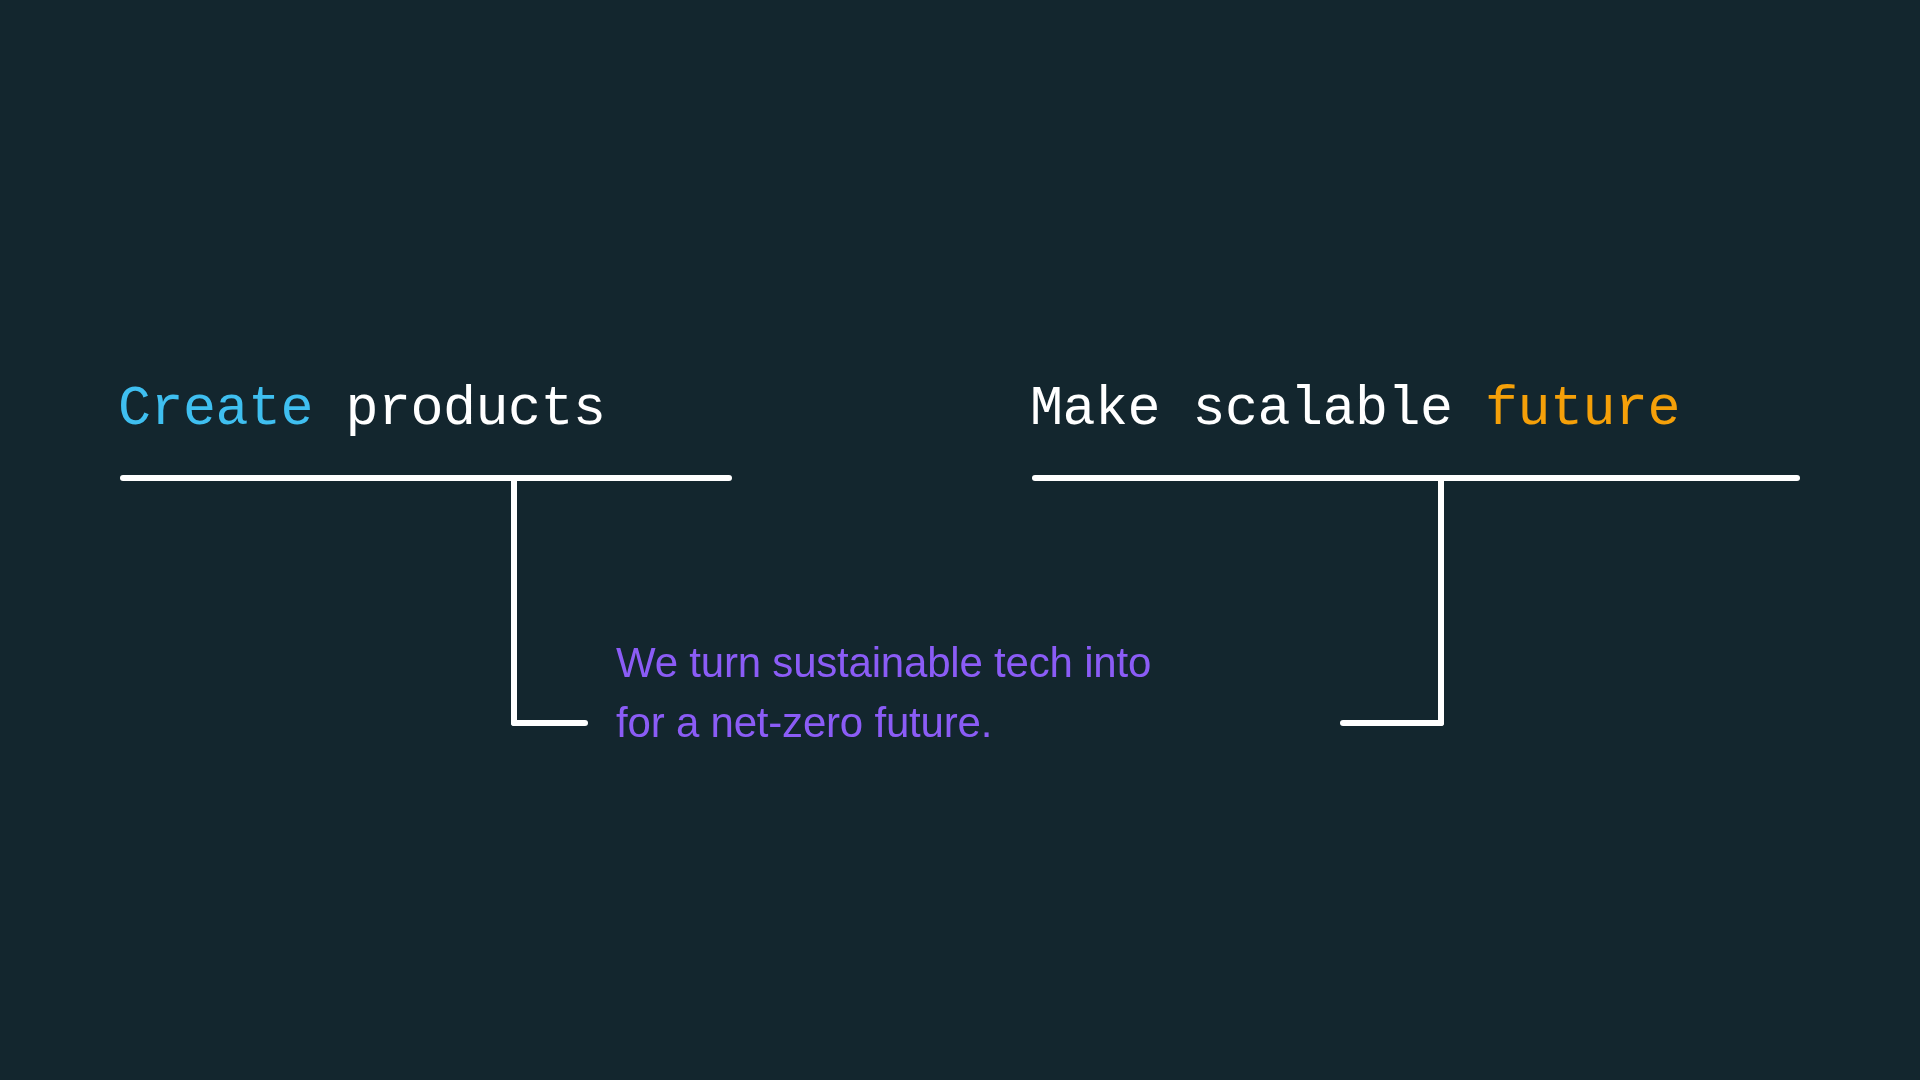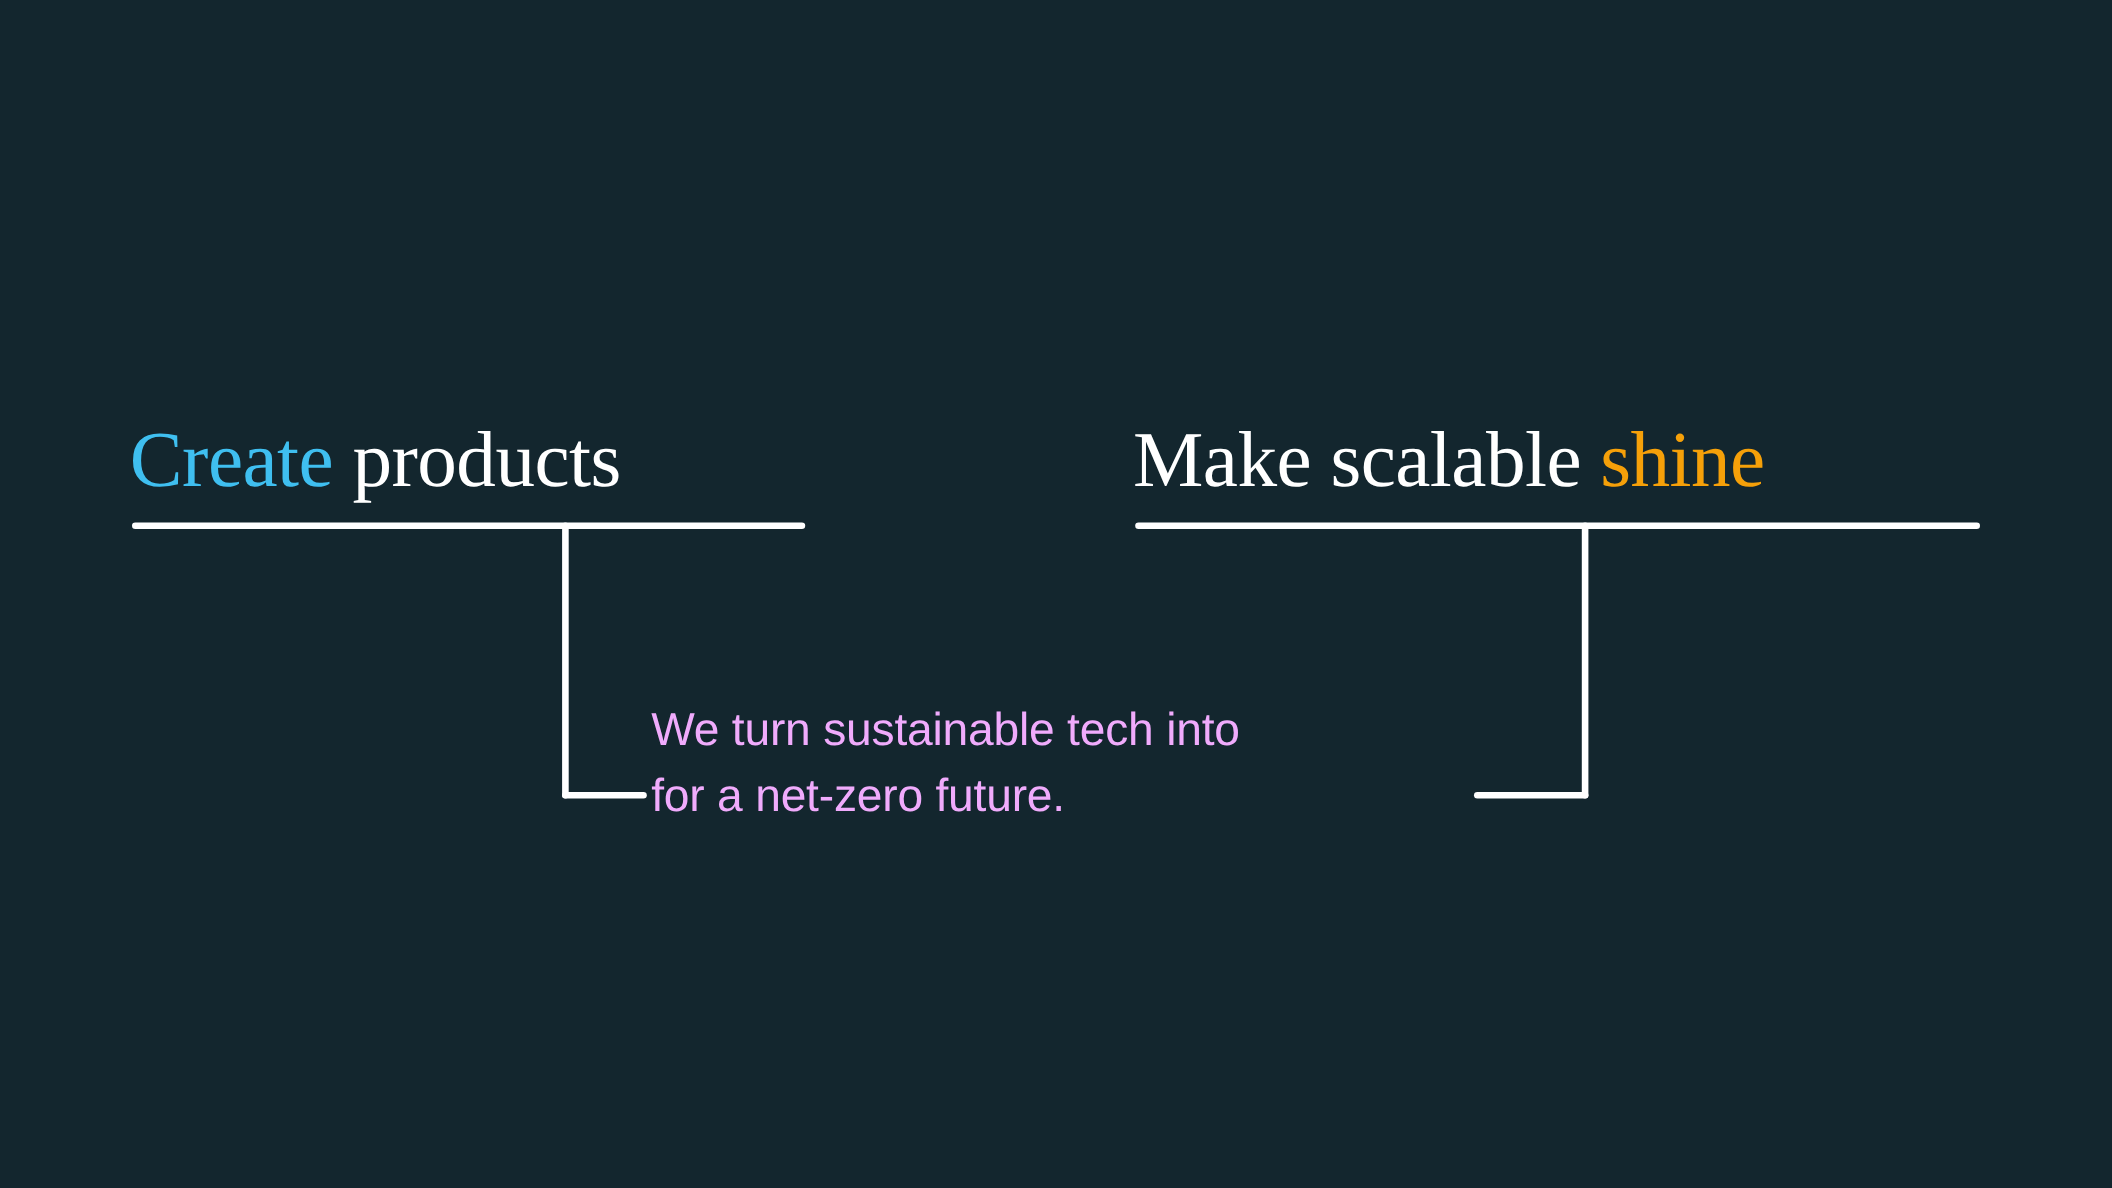--- a/index.html
+++ b/index.html
@@ -18,23 +18,23 @@
   .slide {
     position: relative;
     width: 1920px;
     height: 1080px;
     background: #13262E;
   }
 
   
   .heading {
     position: absolute;
-    font-family: Liberation Serif, serif;
+    font-family: Liberation Mono, monospace;
     font-weight: 300;
-    font-size: 72px;
+    font-size: 55px;
     line-height: 1;
     letter-spacing: -0.5px;
     white-space: nowrap;
     color: #FFFFFF;
   }
   .heading-left {
     left: 118px;
     top: 382px;
     text-align: left;
   }
@@ -62,44 +62,44 @@
   .rule-left-stub   { left: 511px;  top: 720px;  width: 77px; }
 
   
   .rule-right-top   { left: 1032px; top: 475px;  width: 768px; }
   .rule-right-vert  { left: 1438px; top: 475px;  height: 251px; }
   .rule-right-stub  { left: 1340px; top: 720px;  width: 104px; }
 
   
   .body-text {
     position: absolute;
-    left: 592px;
+    left: 616px;
     top: 633px;
     width: 780px;
     font-family: "Liberation Sans", sans-serif;
     font-weight: 300;
     font-size: 42px;
     line-height: 60px;
-    color: #f0abfc;
+    color: #8b5cf6;
     letter-spacing: -0.2px;
     white-space: nowrap;
   }
   .body-line { display: block; }
 </style>
 </head>
 <body>
 
 <div class="slide">
 
   <div class="heading heading-left">
     <span class="accent-blue">Create</span><span class="accent-white"> products</span>
   </div>
 
   <div class="heading heading-right">
-    <span class="accent-white">Make scalable </span><span class="accent-orange">shine</span>
+    <span class="accent-white">Make scalable </span><span class="accent-orange">future</span>
   </div>
 
   <div class="rule rule-h rule-left-top"></div>
   <div class="rule rule-v rule-left-vert"></div>
   <div class="rule rule-h rule-left-stub"></div>
 
   <div class="rule rule-h rule-right-top"></div>
   <div class="rule rule-v rule-right-vert"></div>
   <div class="rule rule-h rule-right-stub"></div>
 

